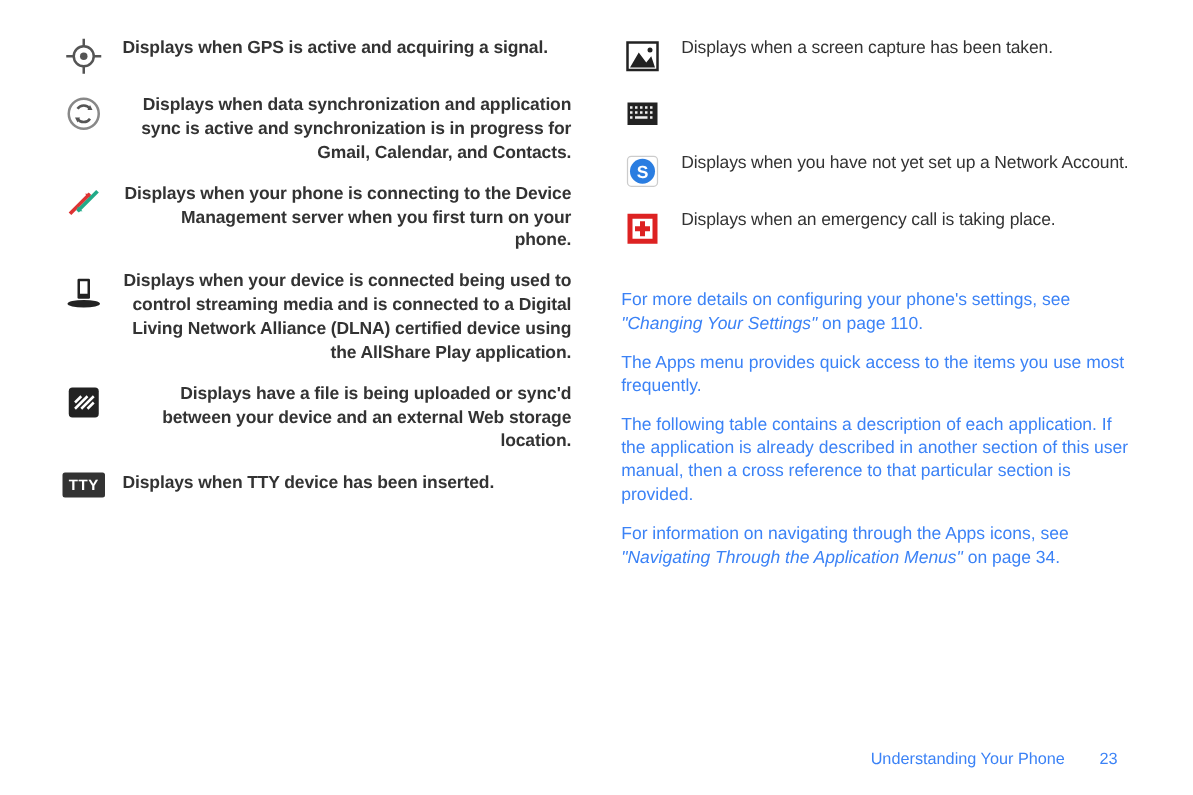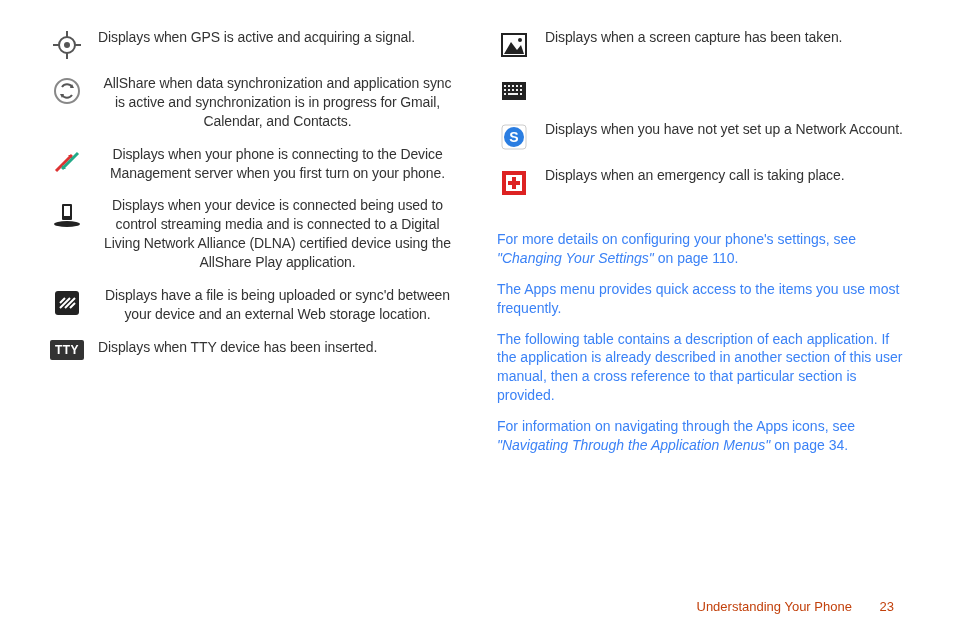--- a/index.html
+++ b/index.html
@@ -33,41 +33,41 @@
     justify-content: center;
     align-items: flex-start;
     padding-top: 2px;
   }
   .desc {
     font-size: 14px;
     line-height: 1.35;
     color: #333;
     letter-spacing: -0.1px;
   }
-  .desc.just { text-align: center; }
+  .desc.just { text-align: right; font-weight: bold; }
   .body-p {
     font-size: 14px;
     line-height: 1.35;
     color: #3b82f6;
     margin-bottom: 12px;
   }
   .heading-blue {
     color: #1a4fc1;
     font-weight: bold;
     font-style: italic;
     font-size: 15px;
     margin: 8px 0 8px 0;
   }
   .ital { font-style: italic; }
   .footer {
     position: absolute;
     bottom: 22px;
     right: 60px;
     font-size: 13px;
-    color: #c2410c;
+    color: #3b82f6;
   }
   .pgnum { margin-left: 24px; }
   .tty-badge {
     display:inline-block;
     background:#333;
     color:#fff;
     font-weight:bold;
     font-size:12px;
     padding:3px 5px;
     border-radius:2px;
@@ -98,21 +98,21 @@
     <div class="icon-row">
       <div class="icon-cell">
         <svg width="30" height="30" viewBox="0 0 30 30">
           <circle cx="15" cy="15" r="12" fill="none" stroke="#888" stroke-width="2"></circle>
           <path d="M10 11 A6 6 0 0 1 20 11" fill="none" stroke="#555" stroke-width="2"></path>
           <polygon points="20,8 22,12 18,12" fill="#555"></polygon>
           <path d="M20 19 A6 6 0 0 1 10 19" fill="none" stroke="#555" stroke-width="2"></path>
           <polygon points="10,22 8,18 12,18" fill="#555"></polygon>
         </svg>
       </div>
-      <div class="desc just">AllShare when data synchronization and application sync is active and synchronization is in progress for Gmail, Calendar, and Contacts.</div>
+      <div class="desc just">Displays when data synchronization and application sync is active and synchronization is in progress for Gmail, Calendar, and Contacts.</div>
     </div>
 
     <div class="icon-row">
       <div class="icon-cell">
         <svg width="30" height="30" viewBox="0 0 30 30">
           <line x1="4" y1="24" x2="20" y2="8" stroke="#d33" stroke-width="3"></line>
           <polygon points="20,8 16,8 20,12" fill="#d33"></polygon>
           <line x1="10" y1="22" x2="26" y2="6" stroke="#2a8" stroke-width="3"></line>
           <polygon points="10,22 14,22 10,18" fill="#2a8"></polygon>
         </svg>

